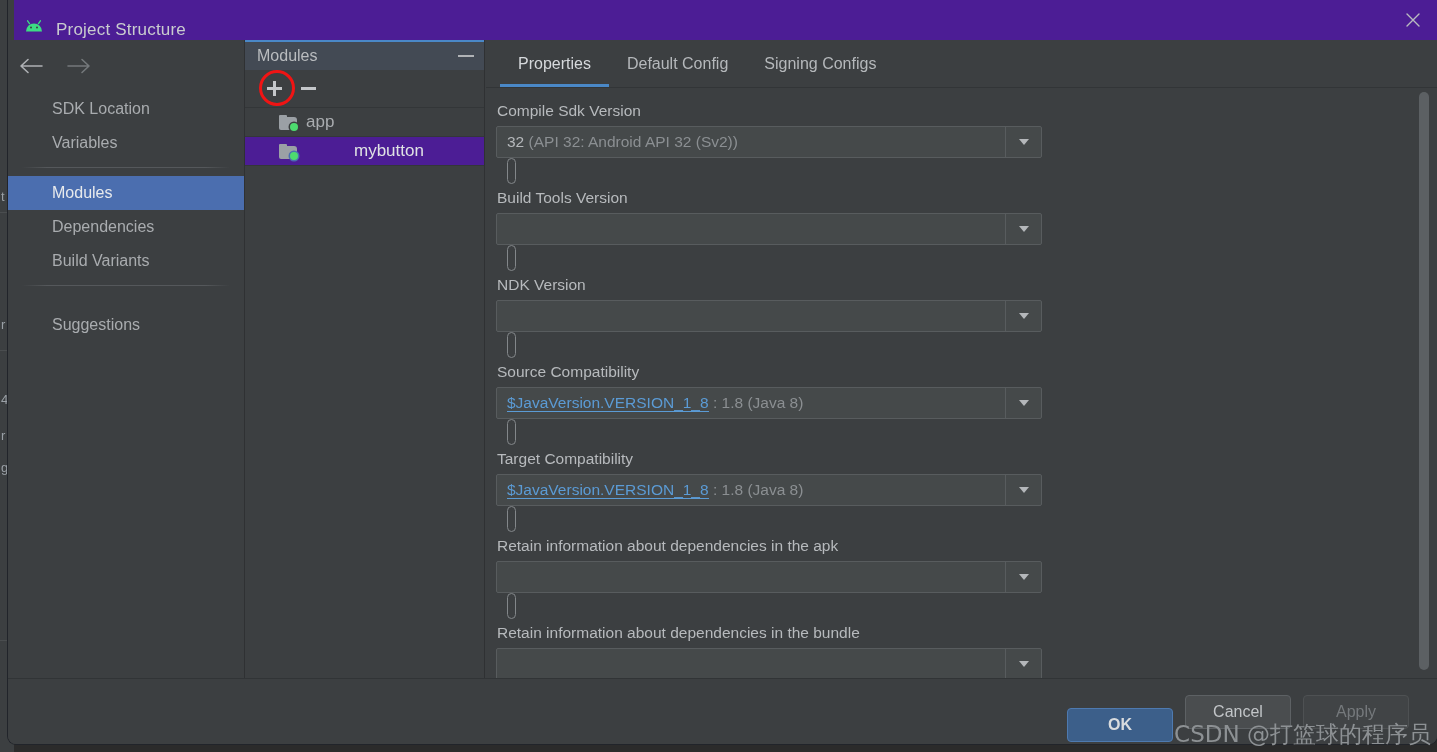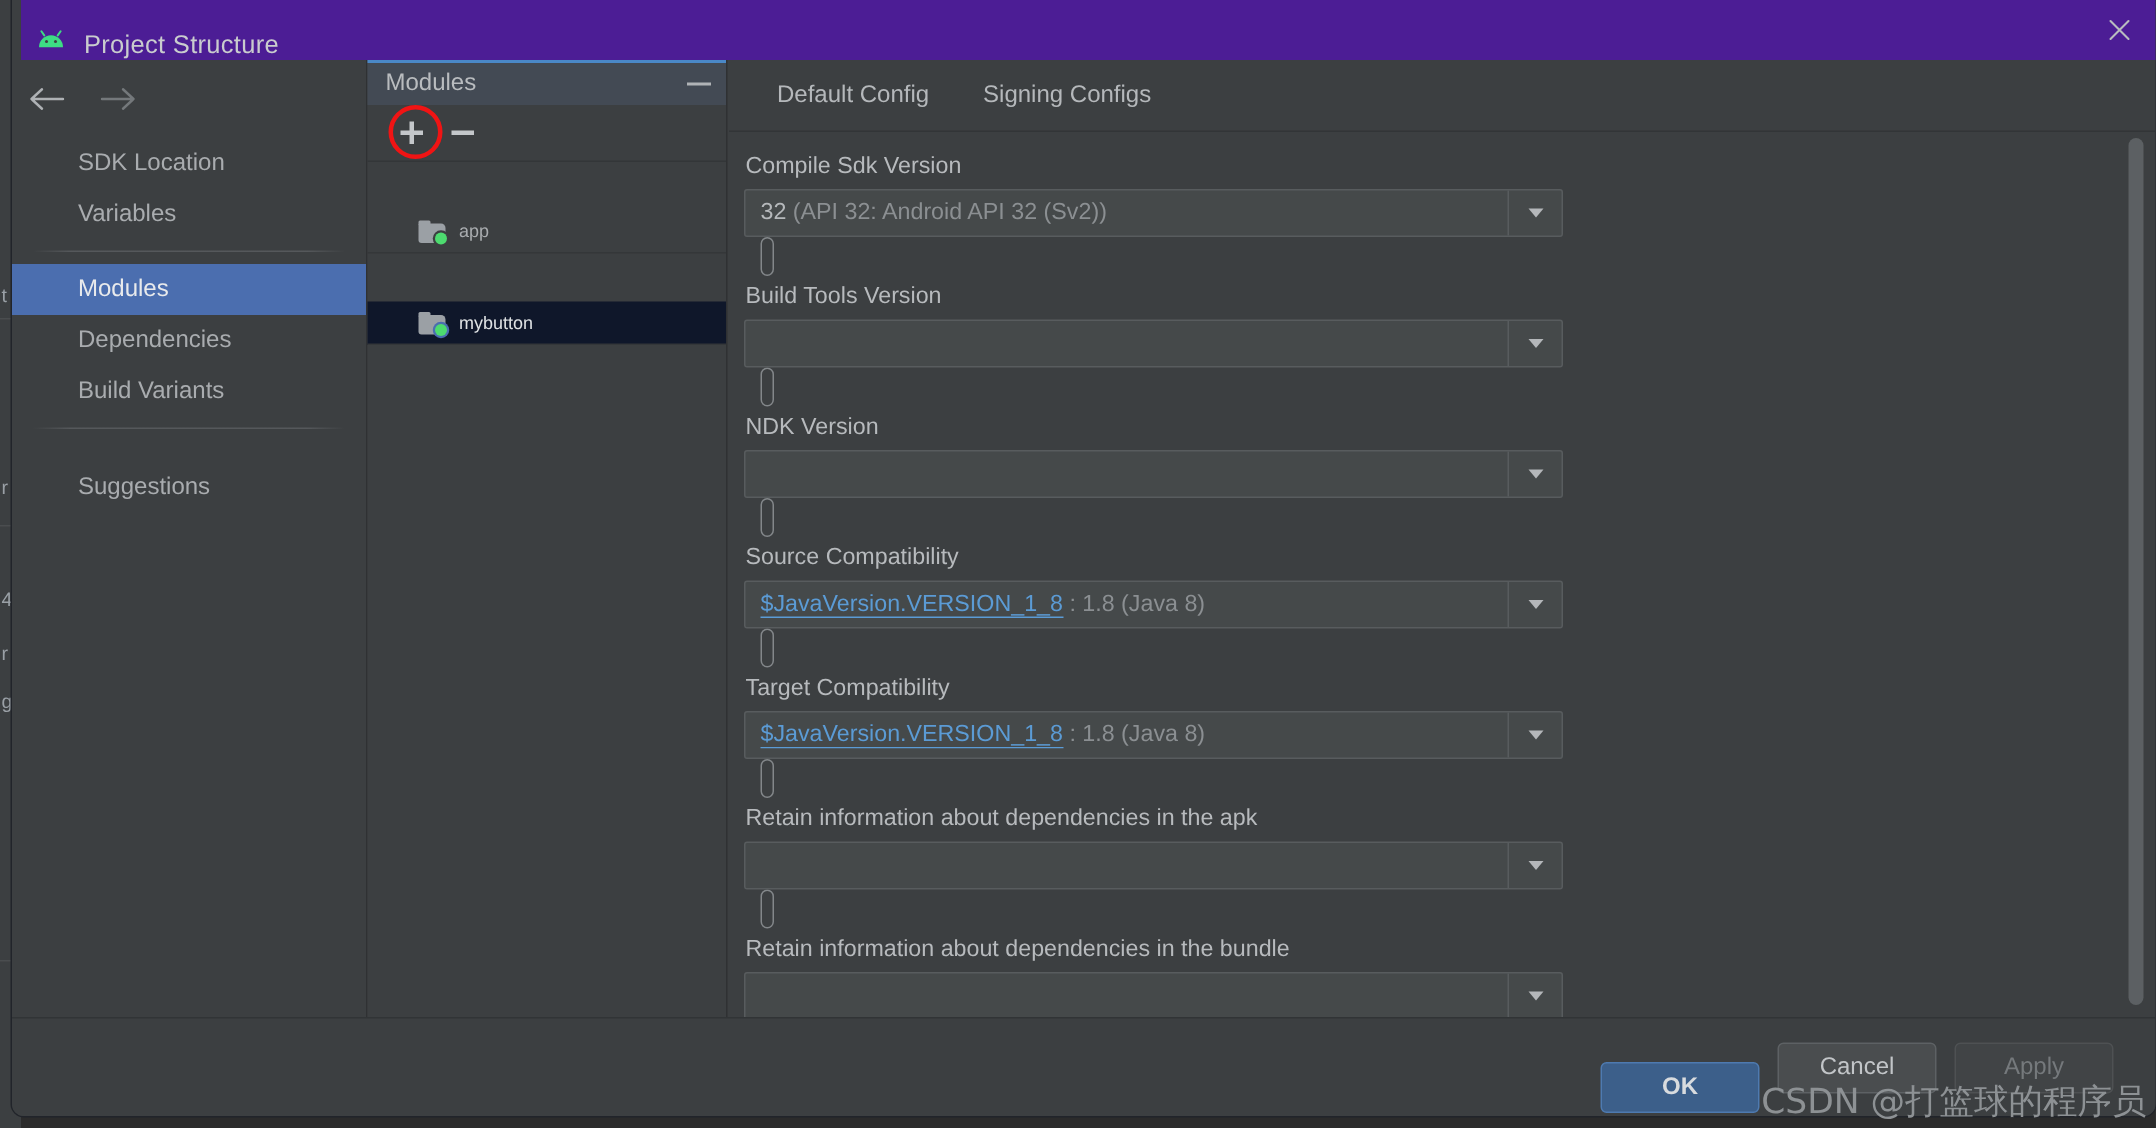--- a/index.html
+++ b/index.html
@@ -108,25 +108,24 @@
   .tb-plus:before { left:0; top:6px; width:15px; height:3px; }
   .tb-plus:after { top:0; left:6px; width:3px; height:15px; }
   .tb-minus { width: 15px; height: 3px; background: #c4c7ca; }
   #red-circle {
     position: absolute; left: 14px; top: 0px;
     width: 36px; height: 36px; border: 3px solid #f01414;
     border-radius: 50%; pointer-events: none;
   }
   .mod-row {
     height: 29px; display: flex; align-items: center;
-    padding-left: 34px; font-size: 12px; color: #a9acaf; cursor: pointer;
+    padding-left: 34px; font-size: 17px; color: #a9acaf; cursor: pointer;
     border-bottom: 1px solid #343739;
-    margin-top: 32px;
-  }
-  .mod-row.selected { background: #0f172a; color: #dfe2e4; }
+  }
+  .mod-row.selected { background: #4c1d95; color: #dfe2e4; gap: 48px; }
   .folder-ic { position: relative; width: 18px; height: 15px; margin-right: 9px; flex: 0 0 auto; }
   .folder-ic .fbody { position:absolute; left:0; top:2px; width:18px; height:13px; background:#9ba0a5; border-radius:1px 3px 2px 2px; }
   .folder-ic .ftab  { position:absolute; left:0; top:0px; width:8px;  height:3px;  background:#9ba0a5; border-radius:1px 1px 0 0; }
   .folder-ic .fdot  { position:absolute; right:-1px; bottom:-1px; width:8px; height:8px; border-radius:50%;
                       background:#4ddb6f; box-shadow: 0 0 0 1.5px #3c3f41; }
   .mod-row.selected .fdot { box-shadow: 0 0 0 1.5px #4b6eaf; }
 
   
   #rightpane {
     position: absolute; left: 478px; top: 0; right: 0; height: 638px;
@@ -340,20 +339,23 @@
               <span class="fdot"></span>
           </span>
           <span>mybutton</span>
         </div>
       </div>
     </div>
 
     <div id="rightpane">
 
       <div id="tabs">
+        <div class="tab active">
+          <span>Properties</span>
+        </div>
         <div class="tab">
           <span>Default Config</span>
         </div>
         <div class="tab">
           <span>Signing Configs</span>
         </div>
       </div>
 
       <div id="form-scroll">
         <div id="form">

